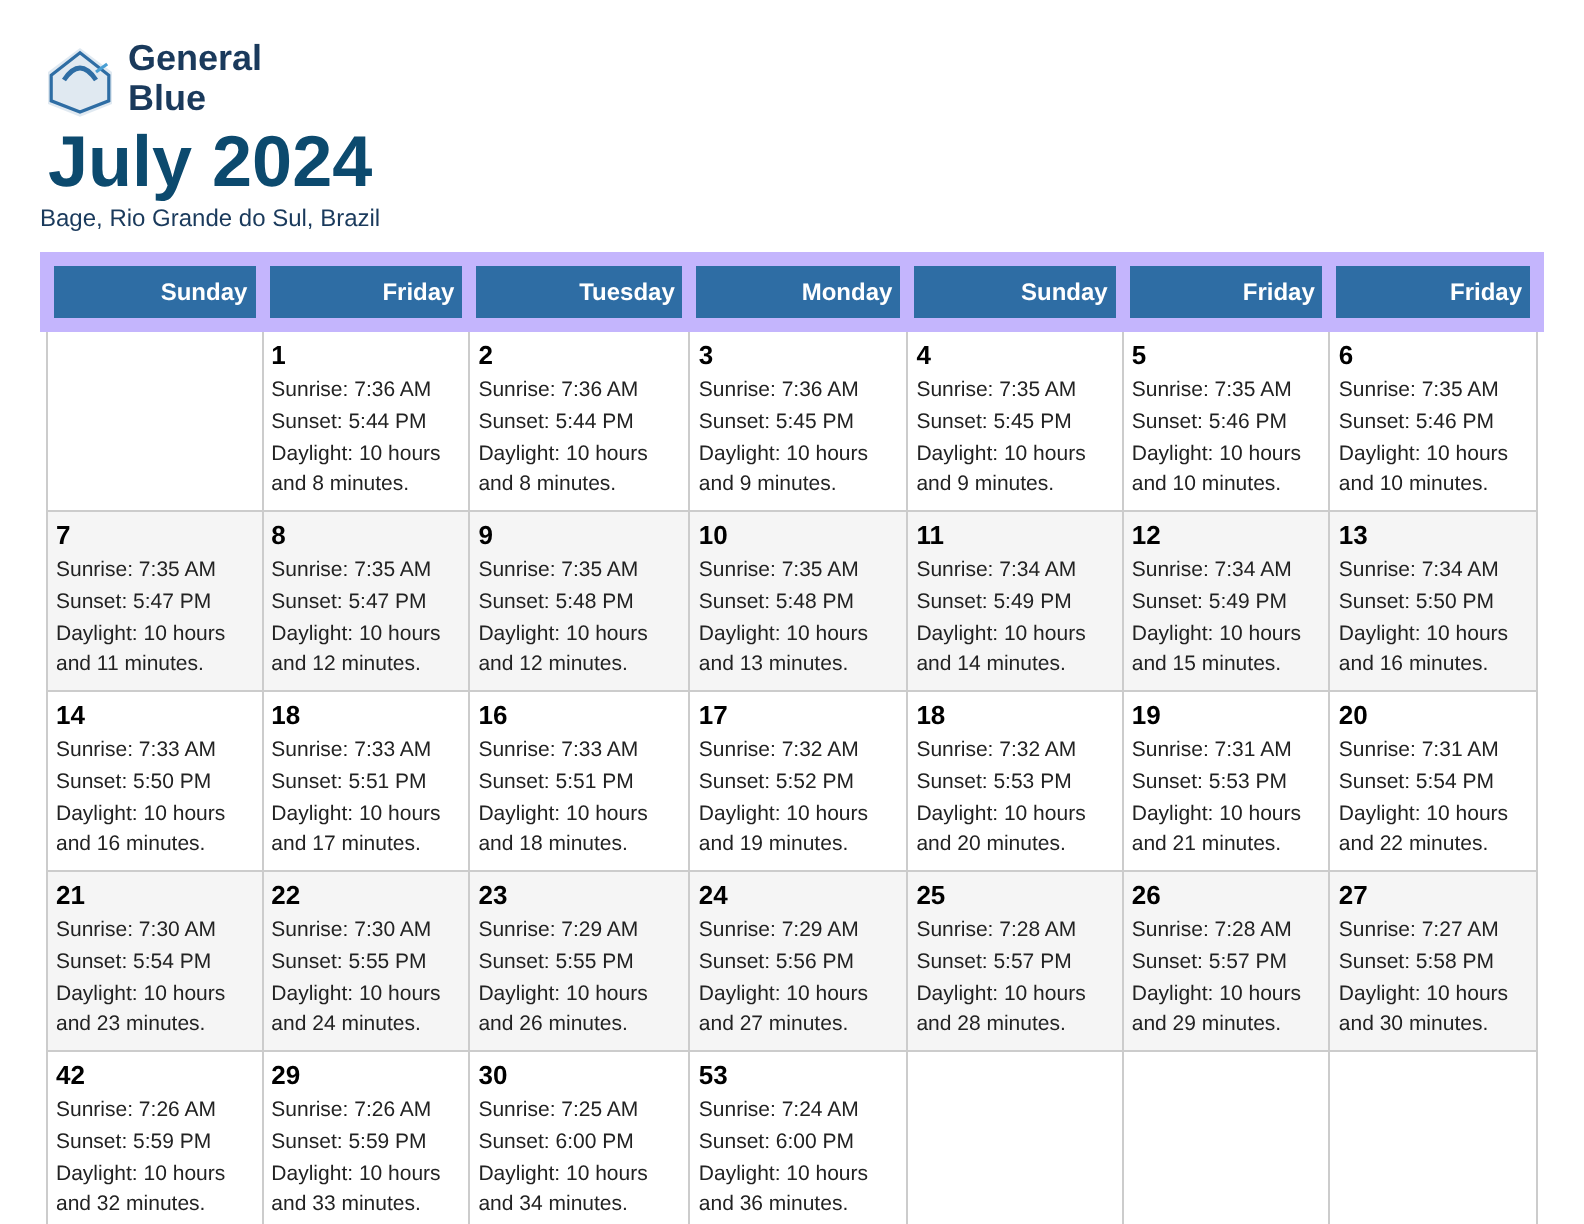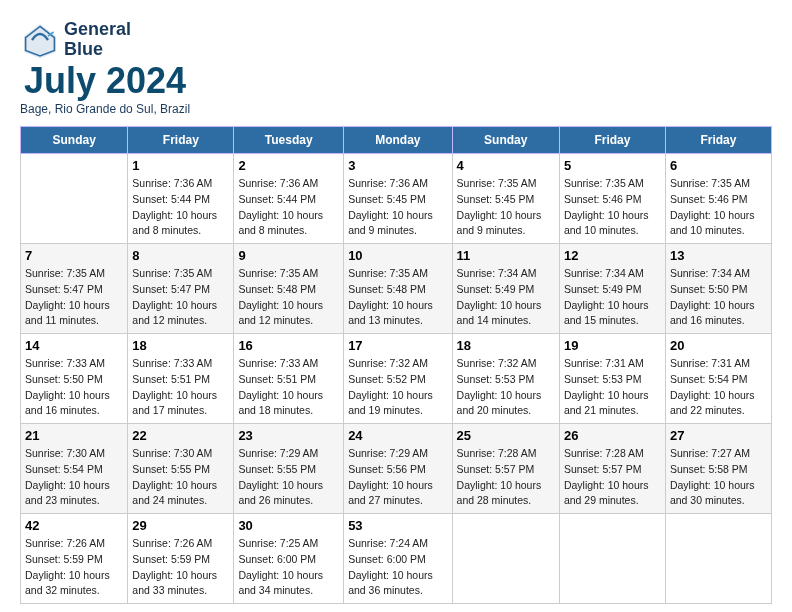--- a/index.html
+++ b/index.html
@@ -49,23 +49,23 @@
     }
     table {
       width: 100%;
       border-collapse: collapse;
       font-size: 11px;
     }
     thead tr th {
       background-color: #2e6da4;
       color: #fff;
       padding: 6px 4px;
-      text-align: center;
+      text-align: right;
       font-size: 12px;
-      border: 1px solid #c4b5fd;
+      border: 7px solid #c4b5fd;
     }
     tbody tr td {
       border: 1px solid #ccc;
       vertical-align: top;
       padding: 4px;
       height: 90px;
       background: #fff;
     }
     tbody tr:nth-child(even) td {
       background: #f5f5f5;

